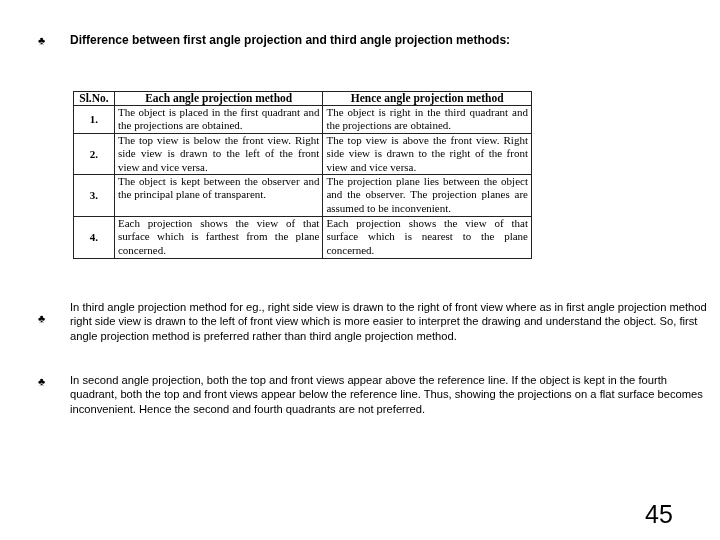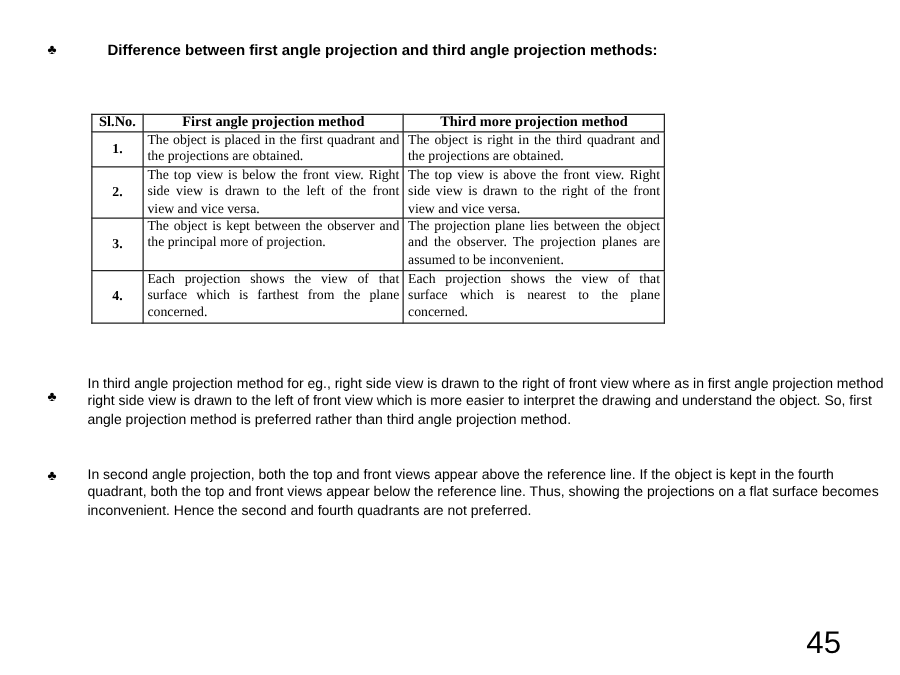--- a/index.html
+++ b/index.html
@@ -1,54 +1,54 @@
 <!DOCTYPE html>
 <html><head>
 <meta charset="utf-8">
 <style>
   html, body { margin:0; padding:0; }
   body { width:720px; height:540px; background:#ffffff; position:relative; overflow:hidden; font-family:"Liberation Sans", sans-serif; color:#000; }
   .bullet { position:absolute; left:38px; font-size:11px; line-height:14px; }
-  .heading { position:absolute; left:70px; top:33px; font-size:12px; font-weight:bold; line-height:14px;margin-left:16px; }
+  .heading { position:absolute; left:70px; top:33px; font-size:12px; font-weight:bold; line-height:14px; }
   .para { position:absolute; left:70px; width:640px; font-size:11.2px; line-height:14.3px; }
   table.cmp { position:absolute; left:73px; top:91px; width:459px; border-collapse:collapse; font-family:"Liberation Serif", serif; font-size:11px; line-height:13.2px;padding-left:20px; }
   table.cmp th, table.cmp td { border:1px solid #222; padding:0 3px; vertical-align:top; }
   table.cmp th { font-weight:bold; text-align:center; height:13px; font-size:11.5px; }
   table.cmp td.sl { text-align:center; vertical-align:middle; font-weight:bold; width:34px; }
   table.cmp td.txt { text-align:justify; width:203px; }
   .pagenum { position:absolute; left:645px; top:500px; font-size:25px; }
 </style>
 </head>
 <body>
 
 <span class="bullet" style="top:33px;">♣</span>
 <div class="heading">Difference between first angle projection and third angle projection methods:</div>
 
 <table class="cmp">
   <thead>
     <tr>
       <th>Sl.No.</th>
-      <th>First angle projection method</th>
-      <th>Third more projection method</th>
+      <th>Each angle projection method</th>
+      <th>Hence angle projection method</th>
     </tr>
   </thead>
   <tbody>
     <tr style="height:28px;">
       <td class="sl">1.</td>
       <td class="txt">The object is placed in the first quadrant and the projections are obtained.</td>
       <td class="txt">The object is right in the third quadrant and the projections are obtained.</td>
     </tr>
     <tr style="height:41px;">
       <td class="sl">2.</td>
       <td class="txt">The top view is below the front view. Right side view is drawn to the left of the front view and vice versa.</td>
       <td class="txt">The top view is above the front view. Right side view is drawn to the right of the front view and vice versa.</td>
     </tr>
     <tr style="height:42px;">
       <td class="sl">3.</td>
-      <td class="txt">The object is kept between the observer and the principal more of projection.</td>
+      <td class="txt">The object is kept between the observer and the principal plane of transparent.</td>
       <td class="txt">The projection plane lies between the object and the observer. The projection planes are assumed to be inconvenient.</td>
     </tr>
     <tr style="height:42px;">
       <td class="sl">4.</td>
       <td class="txt">Each projection shows the view of that surface which is farthest from the plane concerned.</td>
       <td class="txt">Each projection shows the view of that surface which is nearest to the plane concerned.</td>
     </tr>
   </tbody>
 </table>
 

